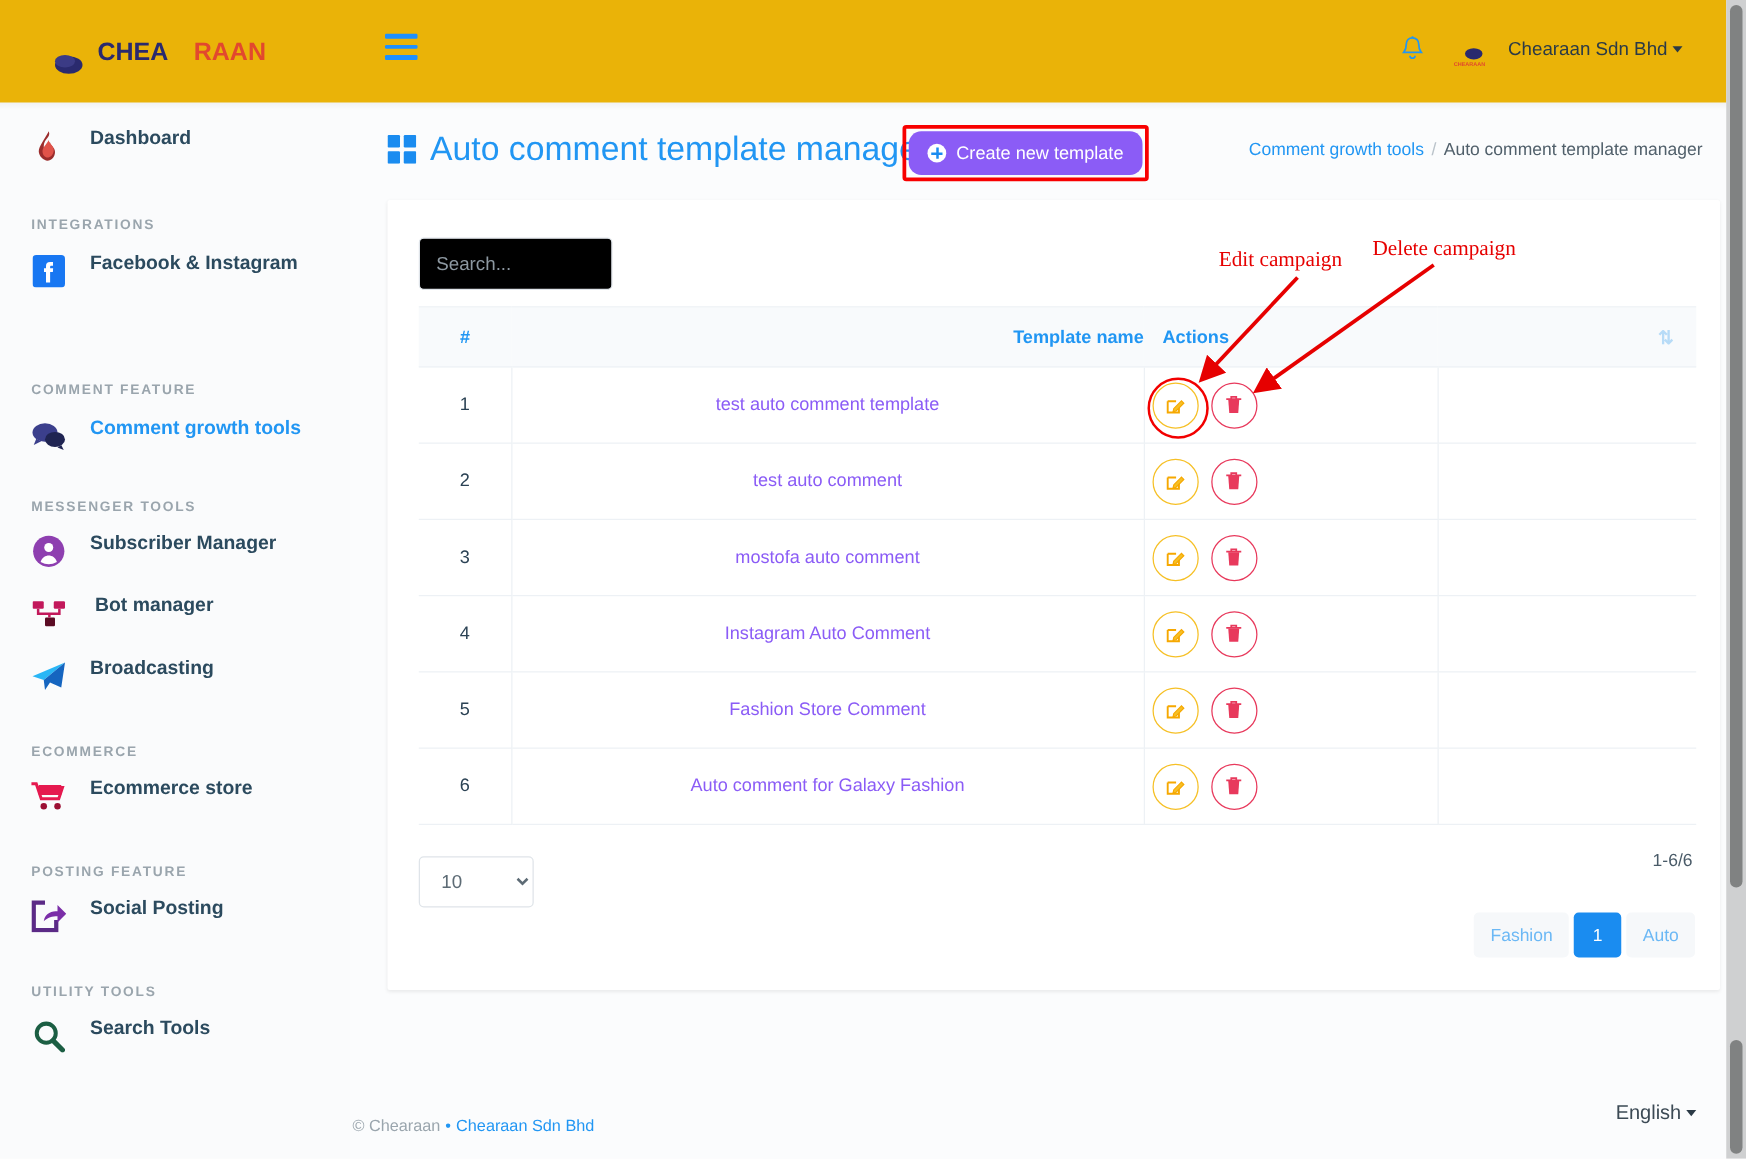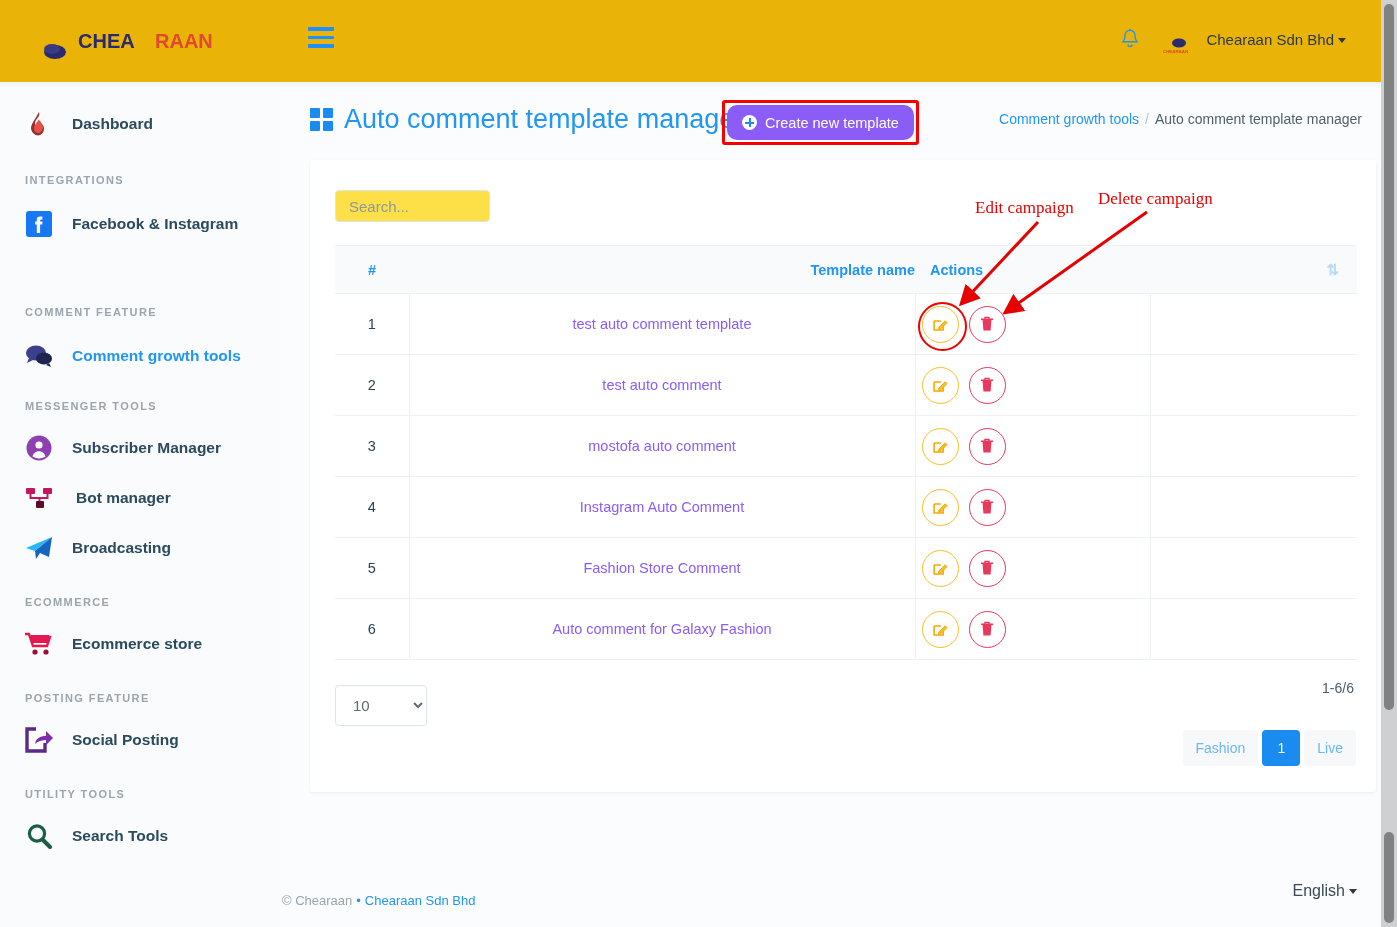--- a/index.html
+++ b/index.html
@@ -63,21 +63,21 @@
     border-left: 4px solid transparent; border-right: 4px solid transparent;
     border-top: 5px solid #2b3a46; vertical-align: middle;
   }
 
   
   .sidebar {
     position: absolute; left: 0; top: 88px; width: 280px; height: 839px;
     background: #fafbfc;
   }
   .nav-item {
-    display: flex; align-items: center; height: 44px;
+    display: flex; height: 44px;
     padding-left: 24px; cursor: pointer; gap: 18px;
   }
   .nav-item .ic { width: 30px; height: 30px; flex: 0 0 30px; display:flex; align-items:center; justify-content:center;}
   .nav-item .lbl {
     font-size: 15.5px; font-weight: 600; color: #2b4a5e; white-space: nowrap;
   }
   .nav-item.active .lbl { color: #2196f3; }
   .nav-head {
     font-size: 11px; font-weight: 700; letter-spacing: 1.4px;
     color: #9aa5ad; text-transform: uppercase; padding-left: 25px;
@@ -121,24 +121,24 @@
   .breadcrumb a { color: #2196f3; text-decoration: none; cursor: pointer; }
   .breadcrumb .sep { color: #b9c2c9; margin: 0 6px; }
 
   
   .card {
     position: absolute; left: 310px; top: 160px; width: 1066px; height: 632px;
     background: #ffffff; border-radius: 2px;
     box-shadow: 0 1px 3px rgba(0,0,0,.07);
   }
   .search-input {
-    position: absolute; left: 25px; top: 30px; width: 155px; height: 32px;
+    position: absolute; left: 25px; top: 30px; width: 155px; height: 42px;
     border: 1px solid #dfe4e9; border-radius: 4px;
     padding: 0 13px; font-size: 15px; color: #5d6b75;
-    font-family: "Liberation Sans", sans-serif; background: #fde047;
+    font-family: "Liberation Sans", sans-serif; background: #000000;
   }
   .search-input::placeholder { color: #8d98a1; }
 
   
   .tbl { position: absolute; left: 25px; top: 85px; width: 1022px; border-collapse: collapse; }
   .tbl th {
     background: #f8fafc; color: #2196f3; font-size: 14.5px; font-weight: 700;
     height: 48px; border-top: 1px solid #edf1f5; border-bottom: 1px solid #edf1f5;
   }
   .tbl th.c-num { width: 74px; }
@@ -542,21 +542,21 @@
     <option>25</option>
     <option>50</option>
     <option>100</option>
   </select>
 
   <div class="range-info">1-6/6</div>
 
   <div class="pager">
     <span class="pg">Fashion</span>
     <span class="pg cur">1</span>
-    <span class="pg">Live</span>
+    <span class="pg">Auto</span>
   </div>
 </div>
 
 <div class="anno" style="left:975px; top:198px;">Edit campaign</div>
 <div class="anno" style="left:1098px; top:189px;">Delete campaign</div>
 
 <svg class="anno-svg" width="1397" height="927">
   <defs>
     <marker id="ah" markerWidth="7" markerHeight="7" refX="5.5" refY="3.5" orient="auto">
       <path d="M0,0 L7,3.5 L0,7 z" fill="#e60000"></path>

